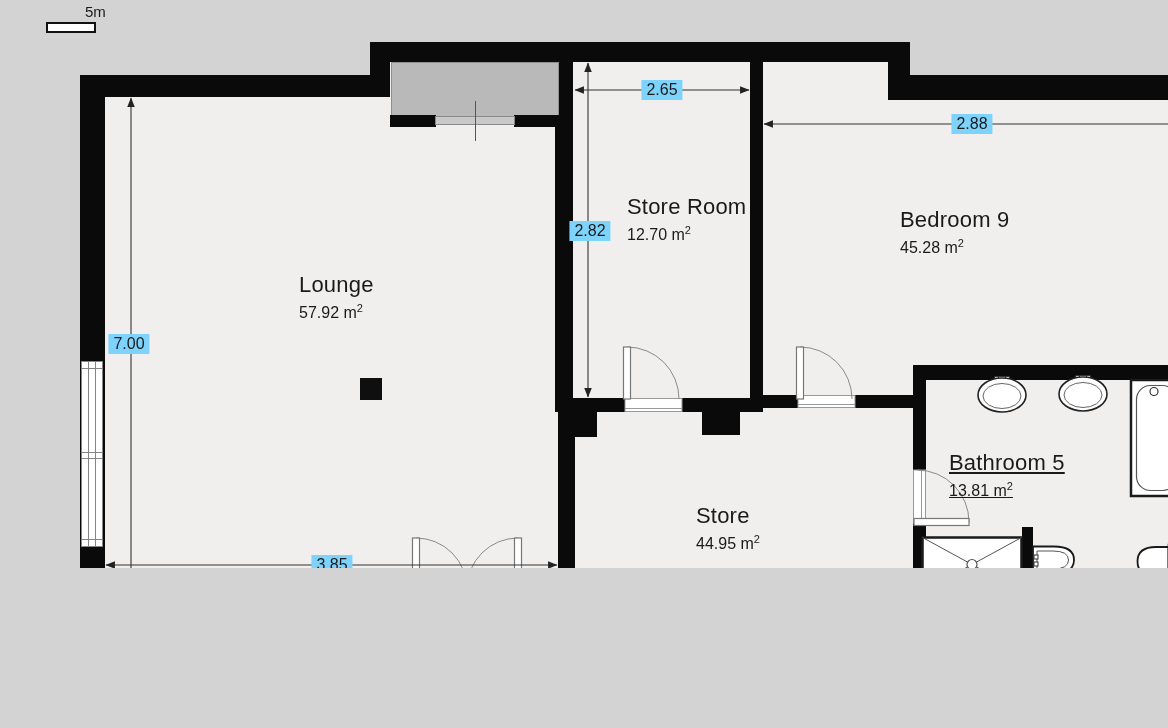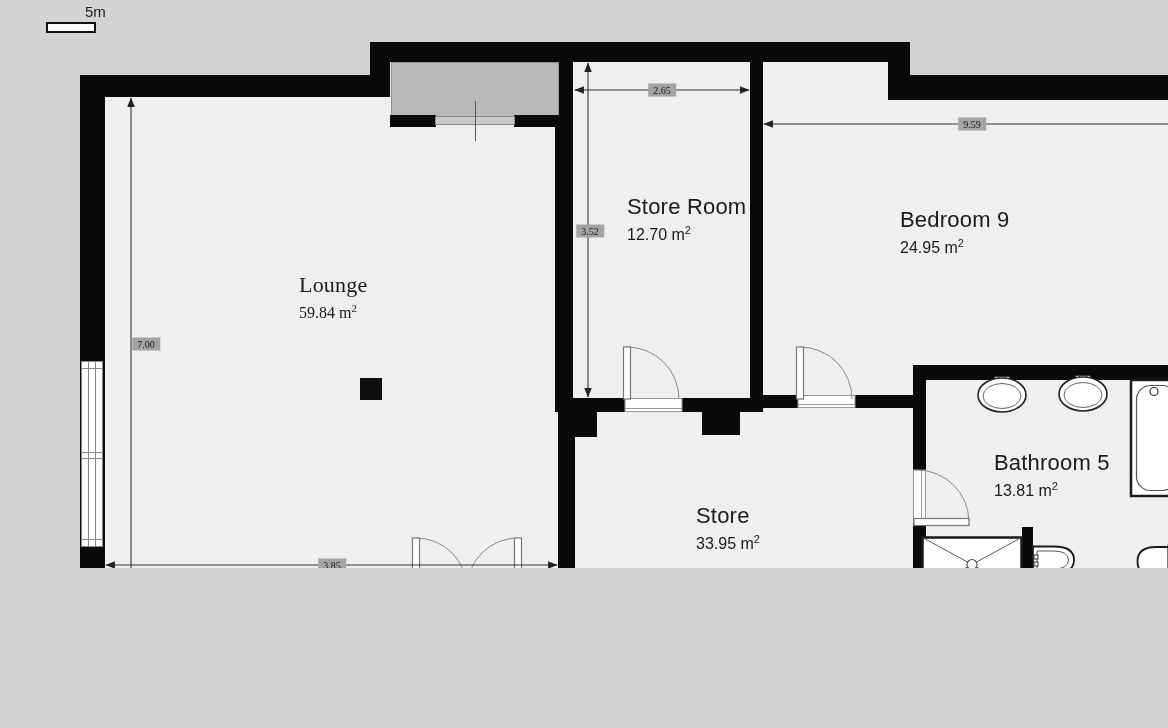--- a/index.html
+++ b/index.html
@@ -11,21 +11,21 @@
     margin-left:45px;
   }
   .f{position:absolute;background:#f0efed;}
   .w{position:absolute;background:#0a0a0a;}
   .room-label{position:absolute;white-space:nowrap;}
   .room-label .rn{font-size:22px;line-height:24px;letter-spacing:.2px;}
   .room-label .ra{font-size:16px;line-height:22px;}
   .room-label .ra sup{font-size:11px;}
   .dim-label{
     position:absolute;transform:translate(-50%,-50%);
-    font-size:10px;background:#a3a3a3;padding:1px 5px;white-space:nowrap;font-family:Liberation Serif, serif;
+    font-size:16px;background:#7dd3fc;padding:1px 5px;white-space:nowrap;
   }
   .scale-label{position:absolute;left:40px;top:3px;font-size:15px;}
   .scale-bar{position:absolute;left:1px;top:22px;width:46px;height:7px;background:#fff;border:2px solid #111;}
   .fireplace{position:absolute;left:346px;top:62px;width:168px;height:55px;background:#b9b9b9;border:1px solid #8f8f8f;box-sizing:border-box;}
   .fp-strip{position:absolute;background:#0a0a0a;}
   .fp-sill{position:absolute;left:390px;top:116px;width:80px;height:9px;background:#c9c9c9;border:1px solid #8a8a8a;box-sizing:border-box;}
   .column{position:absolute;left:315px;top:378px;width:22px;height:22px;background:#0f0f0f;}
   svg.overlay{position:absolute;left:0;top:0;}
 </style>
 </head>
@@ -191,39 +191,39 @@
     <g stroke="#333" stroke-width="1.1">
       <line x1="530" y1="90" x2="704" y2="90" marker-start="url(#ar)" marker-end="url(#ar)"></line>
       <line x1="719" y1="124" x2="1136" y2="124" marker-start="url(#ar)" marker-end="url(#ar)"></line>
       <line x1="543" y1="63" x2="543" y2="397" marker-start="url(#ar)" marker-end="url(#ar)"></line>
       <line x1="86" y1="98" x2="86" y2="587" marker-start="url(#ar)" marker-end="url(#ar)"></line>
       <line x1="61" y1="565" x2="512" y2="565" marker-start="url(#ar)" marker-end="url(#ar)"></line>
     </g>
   </svg>
 
   <div class="dim-label" style="left:617px;top:90px;">2.65</div>
-  <div class="dim-label" style="left:927px;top:124px;">9.59</div>
-  <div class="dim-label" style="left:545px;top:231px;">3.52</div>
-  <div class="dim-label" style="left:101px;top:344px;">7.00</div>
+  <div class="dim-label" style="left:927px;top:124px;">2.88</div>
+  <div class="dim-label" style="left:545px;top:231px;">2.82</div>
+  <div class="dim-label" style="left:84px;top:344px;">7.00</div>
   <div class="dim-label" style="left:287px;top:565px;">3.85</div>
 
-  <div class="room-label" style="left:254px;top:273px;font-family:Liberation Serif, serif;">
+  <div class="room-label" style="left:254px;top:273px;">
     <div class="rn">Lounge</div>
-    <div class="ra"><span>59.84 m</span><sup>2</sup></div>
+    <div class="ra"><span>57.92 m</span><sup>2</sup></div>
   </div>
   <div class="room-label" style="left:582px;top:195px;">
     <div class="rn">Store Room</div>
     <div class="ra"><span>12.70 m</span><sup>2</sup></div>
   </div>
   <div class="room-label" style="left:855px;top:208px;">
     <div class="rn">Bedroom 9</div>
-    <div class="ra"><span>24.95 m</span><sup>2</sup></div>
-  </div>
-  <div class="room-label" style="left:949px;top:451px;">
+    <div class="ra"><span>45.28 m</span><sup>2</sup></div>
+  </div>
+  <div class="room-label" style="left:904px;top:451px;text-decoration:underline;">
     <div class="rn">Bathroom 5</div>
     <div class="ra"><span>13.81 m</span><sup>2</sup></div>
   </div>
   <div class="room-label" style="left:651px;top:504px;">
     <div class="rn">Store</div>
-    <div class="ra"><span>33.95 m</span><sup>2</sup></div>
+    <div class="ra"><span>44.95 m</span><sup>2</sup></div>
   </div>
 
 </div>
 
 </body></html>

